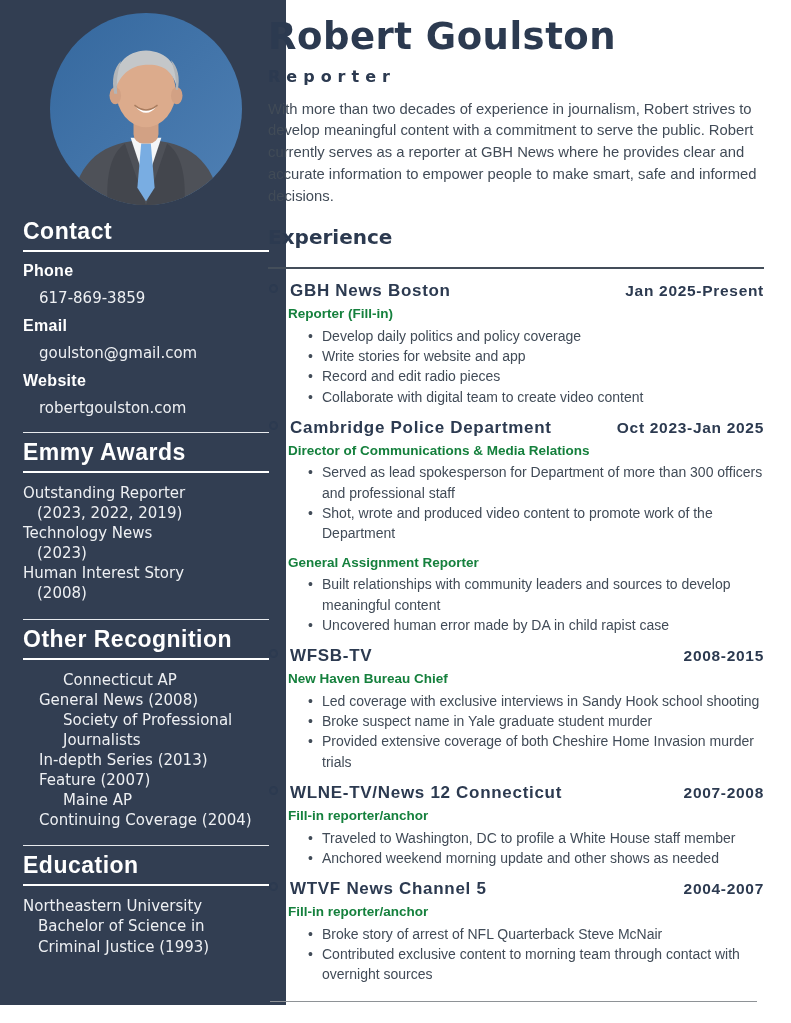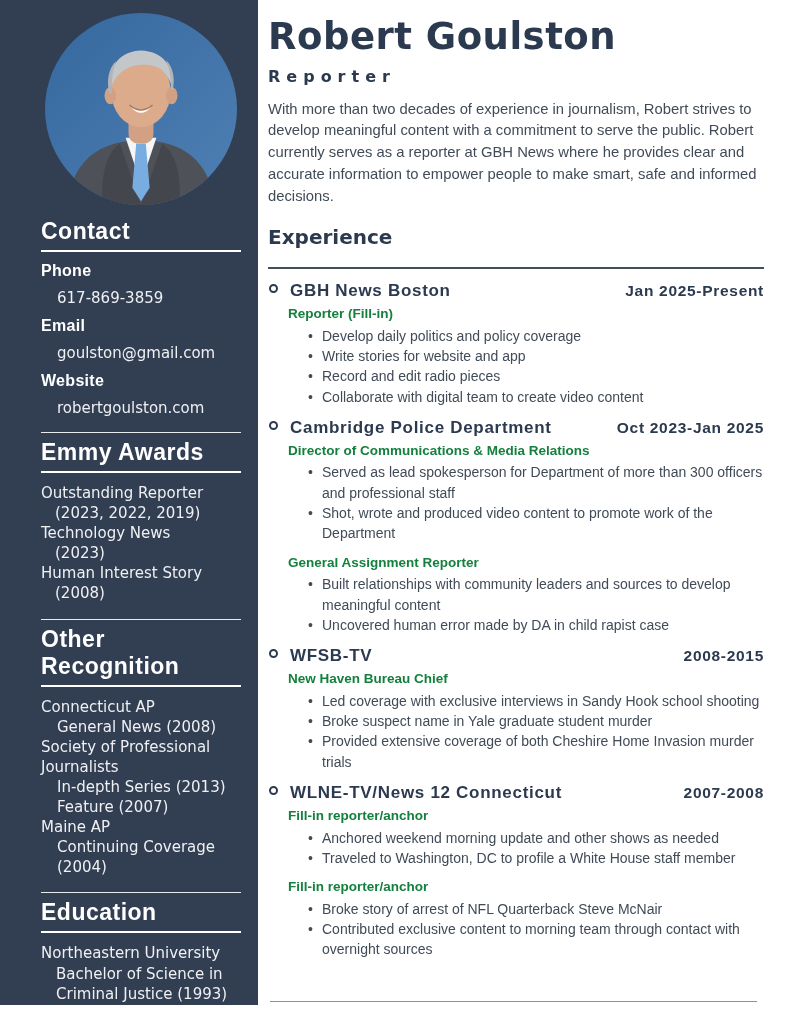--- a/index.html
+++ b/index.html
@@ -8,36 +8,36 @@
     --body-gray:#414b57;
     --side-text:#eef0f3;
     --photo-bg:#3a6da1;
   }
   *{box-sizing:border-box;margin:0;padding:0;}
   html,body{background:#ffffff;}
   body{font-family:"Liberation Sans",sans-serif;}
   .page{position:relative;width:791px;height:1023px;background:#ffffff;overflow:hidden;}
 
   
-  .sidebar{position:absolute;left:0;top:0;width:258px;height:1005px;background:var(--sidebar-bg);
-           color:var(--side-text);padding:13px 17px 0 41px;}
+  .sidebar{position:absolute;left:0;top:0;width:286px;height:1005px;background:var(--sidebar-bg);
+           color:var(--side-text);padding:13px 17px 0 23px;}
   .photo-wrap{width:192px;height:192px;border-radius:50%;overflow:hidden;margin:0 auto;display:block;}
   .photo-wrap svg{display:block;}
   .side-heading{font-family:"Liberation Sans",sans-serif;font-weight:bold;color:#ffffff;
                 font-size:23px;letter-spacing:.5px;margin-top:13px;}
   .side-rule{border:none;border-top:2px solid #ffffff;margin-top:5px;}
   .side-sep{border:none;border-top:1.5px solid #e8eaee;margin-top:15px;}
   .contact-item{margin-top:10px;}
   .contact-label{font-weight:bold;color:#ffffff;font-size:16px;letter-spacing:.3px;}
   .contact-value{font-family:"DejaVu Sans",sans-serif;font-size:15px;color:var(--side-text);
                  padding-left:16px;margin-top:9px;}
   .side-list{margin-top:10px;font-family:"DejaVu Sans",sans-serif;font-size:15px;line-height:1.34;}
   .award-title{color:var(--side-text);}
   .award-years{padding-left:14px;}
-  .recog-org{color:var(--side-text);}
+  .recog-org{color:var(--side-text);margin-left:40px;}
   .recog-award{padding-left:16px;}
   .edu-school{color:var(--side-text);}
   .edu-degree{padding-left:15px;}
 
   
   .main{position:absolute;left:268px;top:0;width:496px;padding-top:16px;color:var(--accent-navy);}
   .name{font-family:"DejaVu Sans",sans-serif;font-weight:bold;font-size:37px;
         letter-spacing:.5px;color:var(--accent-navy);line-height:1.15;}
   .job-title-top{font-family:"DejaVu Sans",sans-serif;font-weight:bold;font-size:16px;
         letter-spacing:6px;color:var(--accent-navy);margin-top:8px;}
@@ -213,26 +213,30 @@
           </ul>
   </div>
 
   <div class="job">
     <div class="job-head">
       <span class="job-company"><span class="job-marker"></span><span class="job-company-text">WLNE-TV/News 12 Connecticut</span></span>
       <span class="job-dates">2007-2008</span>
     </div>
     <div class="job-role">Fill-in reporter/anchor</div>
     <ul>
+            <li>Traveled to Washington, DC to profile a White House staff member</li>
             <li>Anchored weekend morning update and other shows as needed</li>
-            <li>Traveled to Washington, DC to profile a White House staff member</li>
-          </ul>
-  </div>
-
-  <div class="job">
+          </ul>
+  </div>
+
+  <div class="job">
+    <div class="job-head">
+      <span class="job-company"><span class="job-marker"></span><span class="job-company-text">WTVF News Channel 5</span></span>
+      <span class="job-dates">2004-2007</span>
+    </div>
     <div class="job-role">Fill-in reporter/anchor</div>
     <ul>
             <li>Broke story of arrest of NFL Quarterback Steve McNair</li>
             <li>Contributed exclusive content to morning team through contact with overnight sources</li>
           </ul>
   </div>
 </div>
   </main>
 
   <hr class="bottom-rule">

